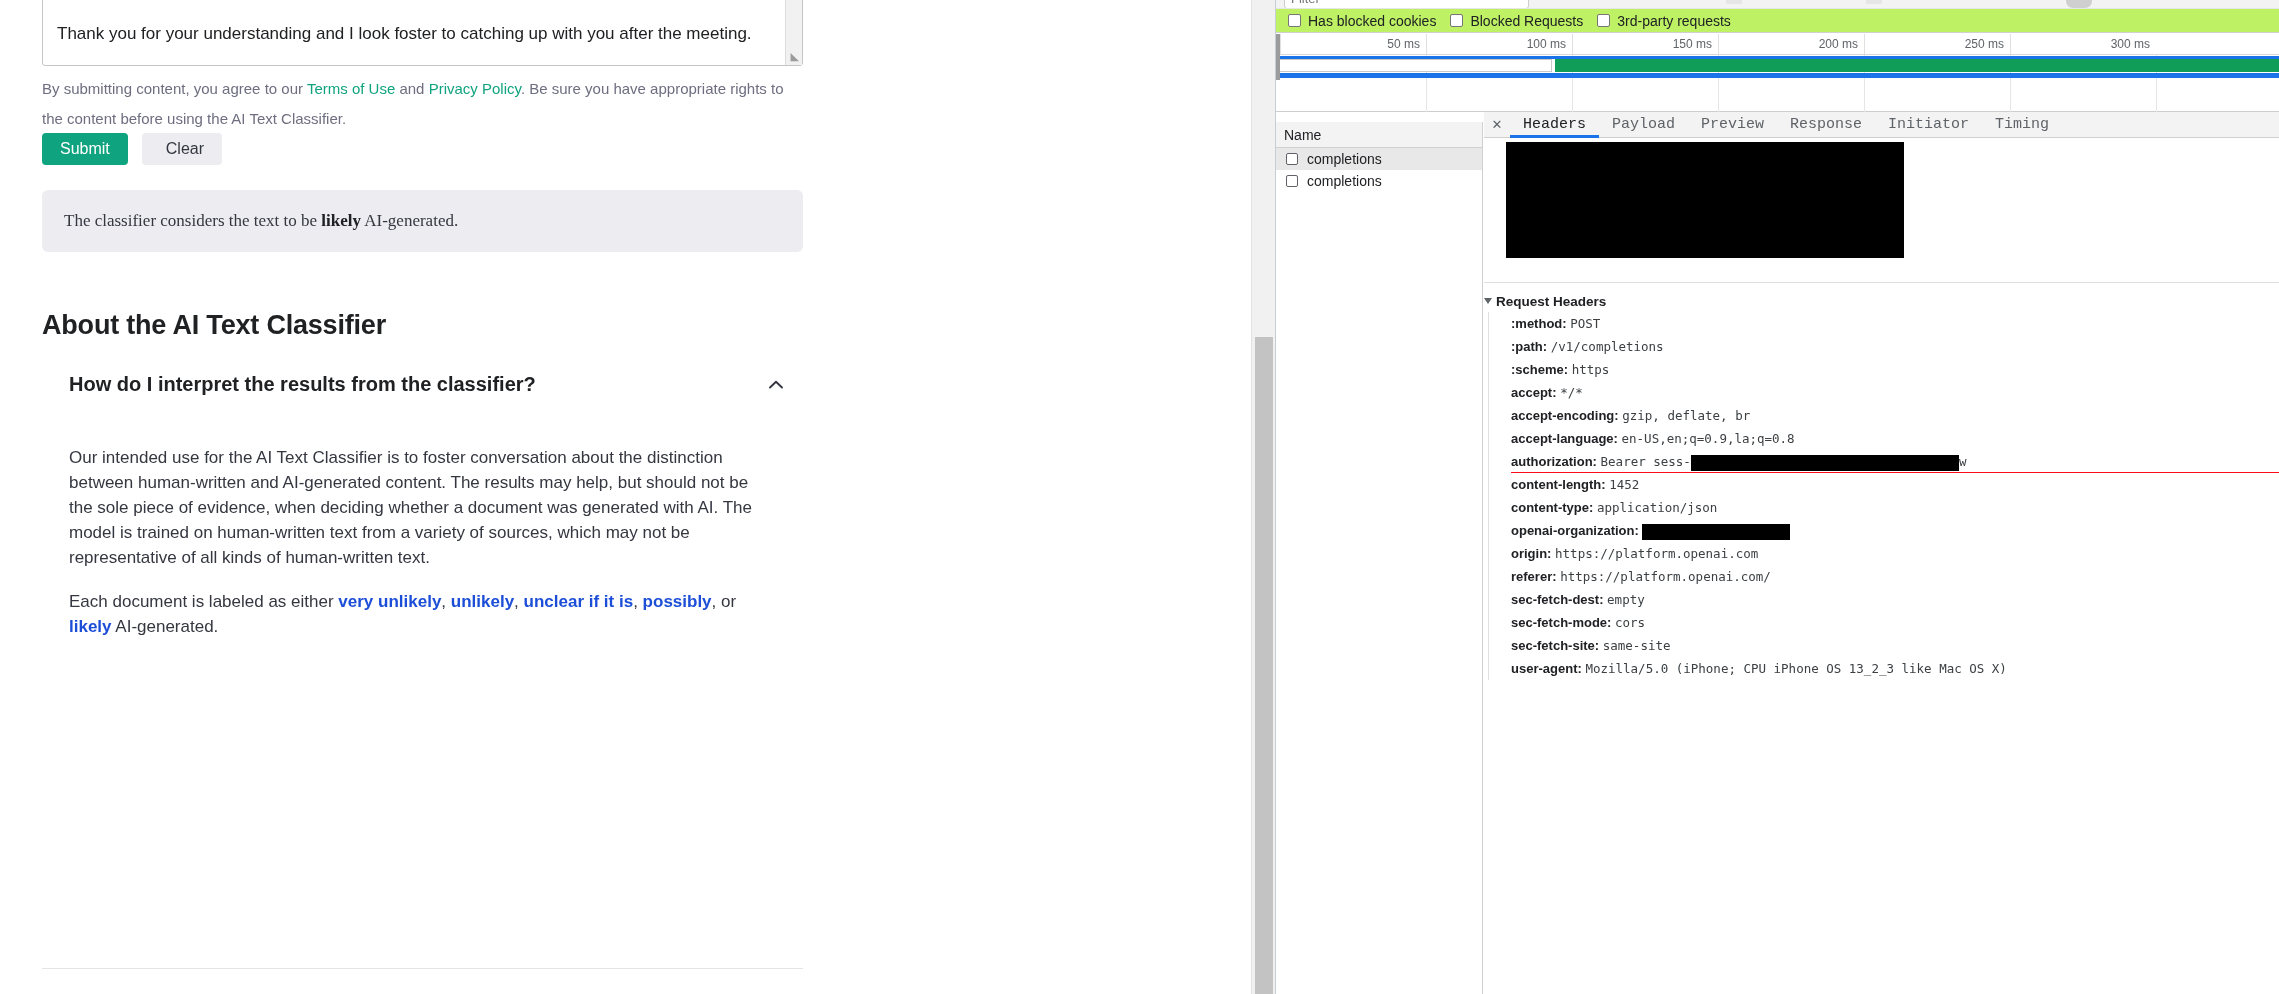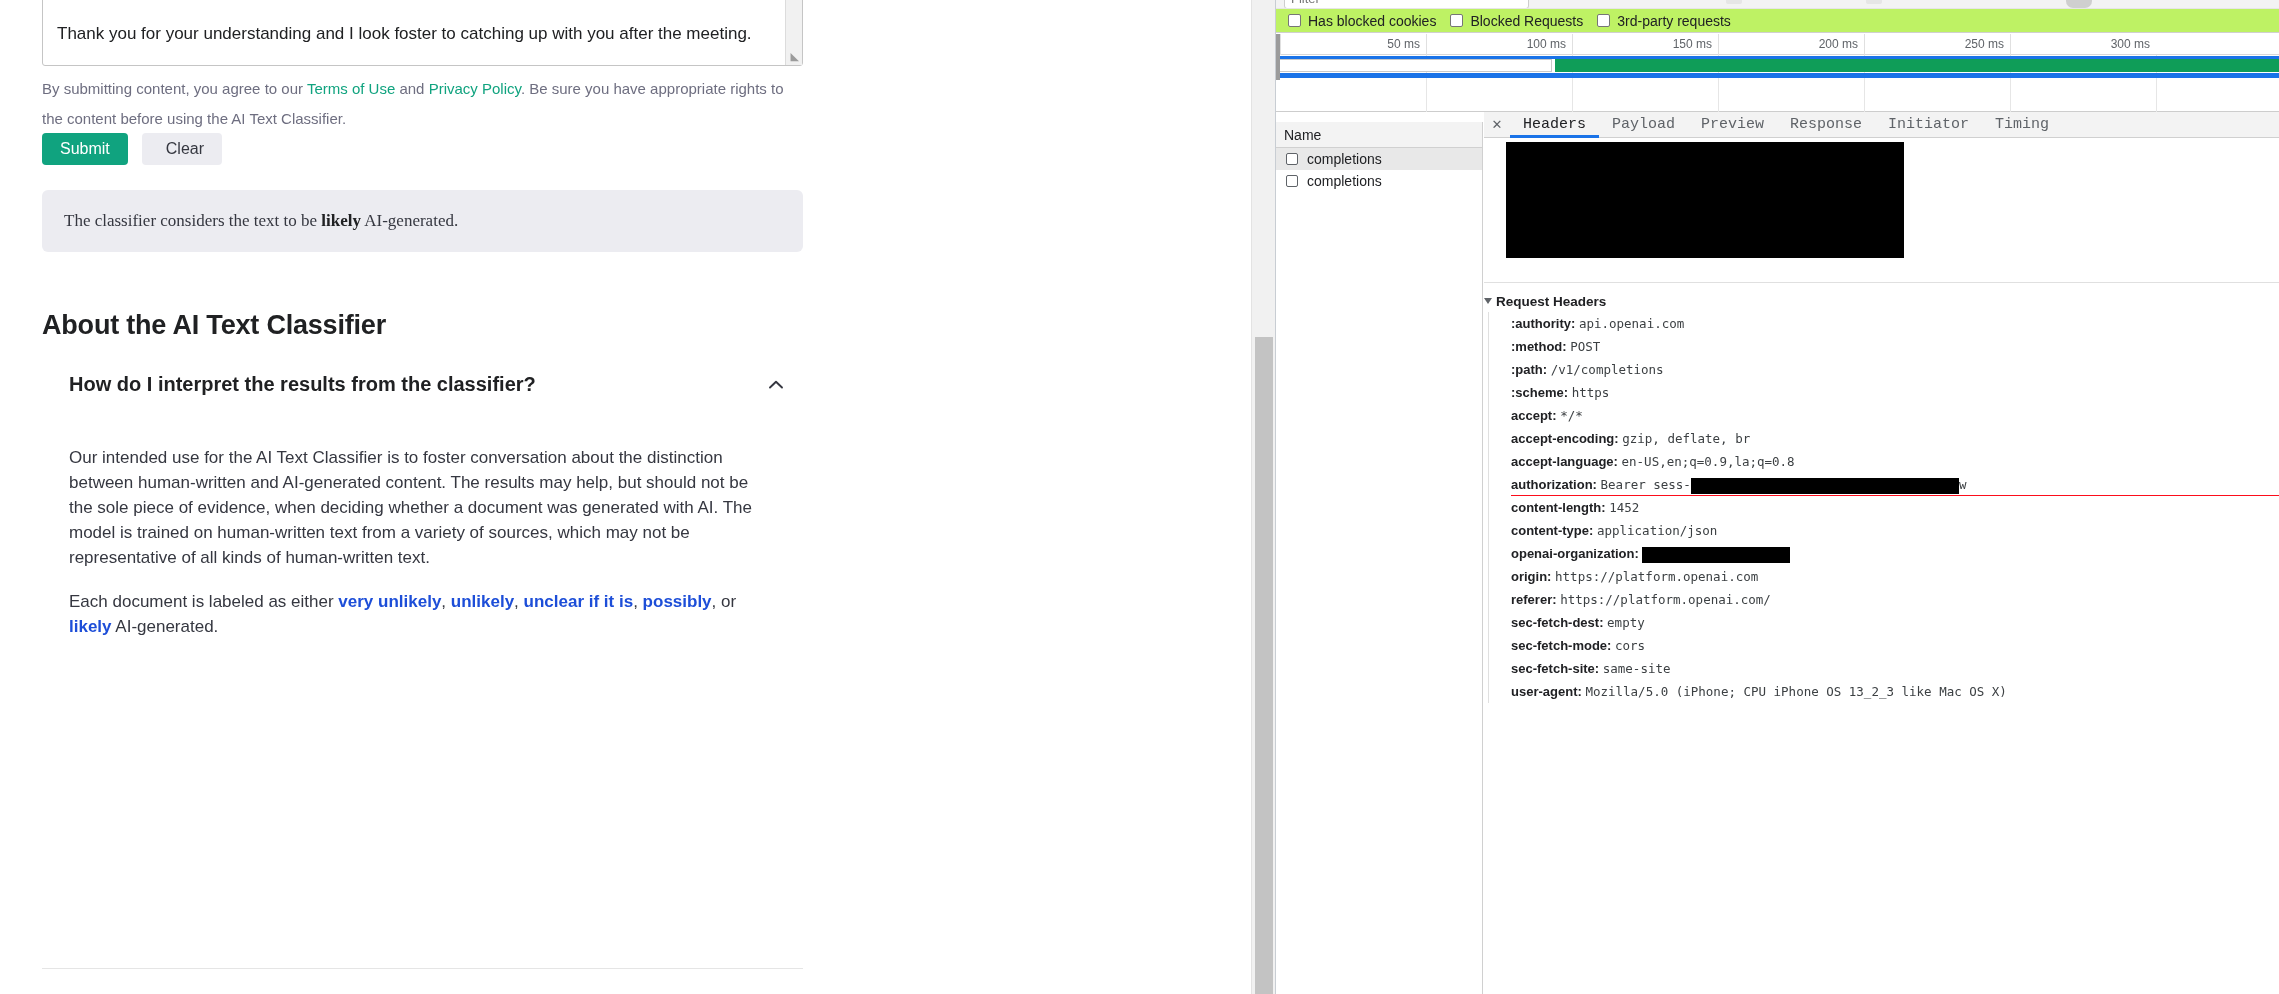--- a/index.html
+++ b/index.html
@@ -492,21 +492,20 @@
           <div class="dt-redact"></div>
           <div class="dt-sec-div"></div>
 
           <div class="hdr-group">
             <div class="hdr-title">
               <span class="hdr-caret"></span>
               <span>Request Headers</span>
             </div>
             <div class="hdr-list">
 
-              <div class="hdr-item"><span class="hdr-name">:authority:</span> <span class="hdr-val">api.openai.com</span></div>
               <div class="hdr-item"><span class="hdr-name">:method:</span> <span class="hdr-val">POST</span></div>
               <div class="hdr-item"><span class="hdr-name">:path:</span> <span class="hdr-val">/v1/completions</span></div>
               <div class="hdr-item"><span class="hdr-name">:scheme:</span> <span class="hdr-val">https</span></div>
               <div class="hdr-item"><span class="hdr-name">accept:</span> <span class="hdr-val">*/*</span></div>
               <div class="hdr-item"><span class="hdr-name">accept-encoding:</span> <span class="hdr-val">gzip, deflate, br</span></div>
               <div class="hdr-item"><span class="hdr-name">accept-language:</span> <span class="hdr-val">en-US,en;q=0.9,la;q=0.8</span></div>
 
               <div class="hdr-item redacted" style="position:relative;">
                 <div class="hl-box"></div>
                 <div class="hl-inner">

